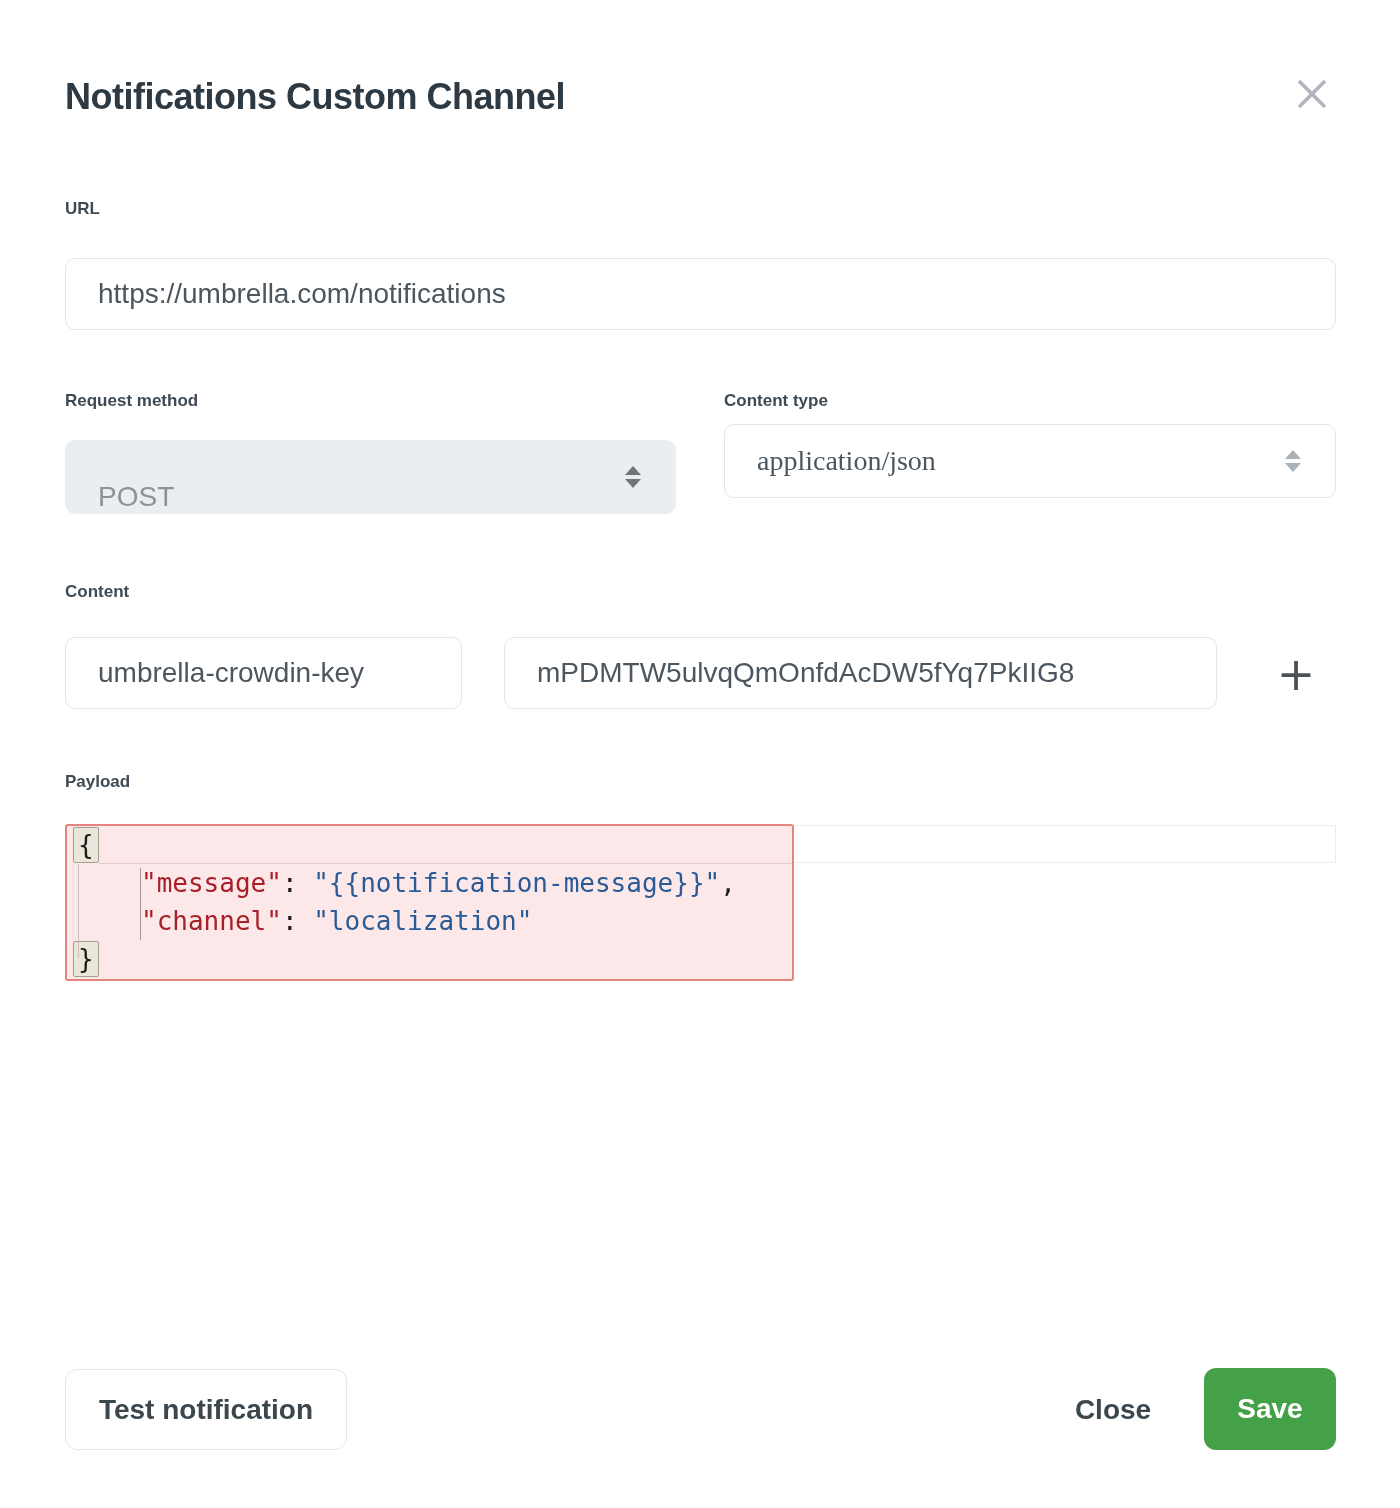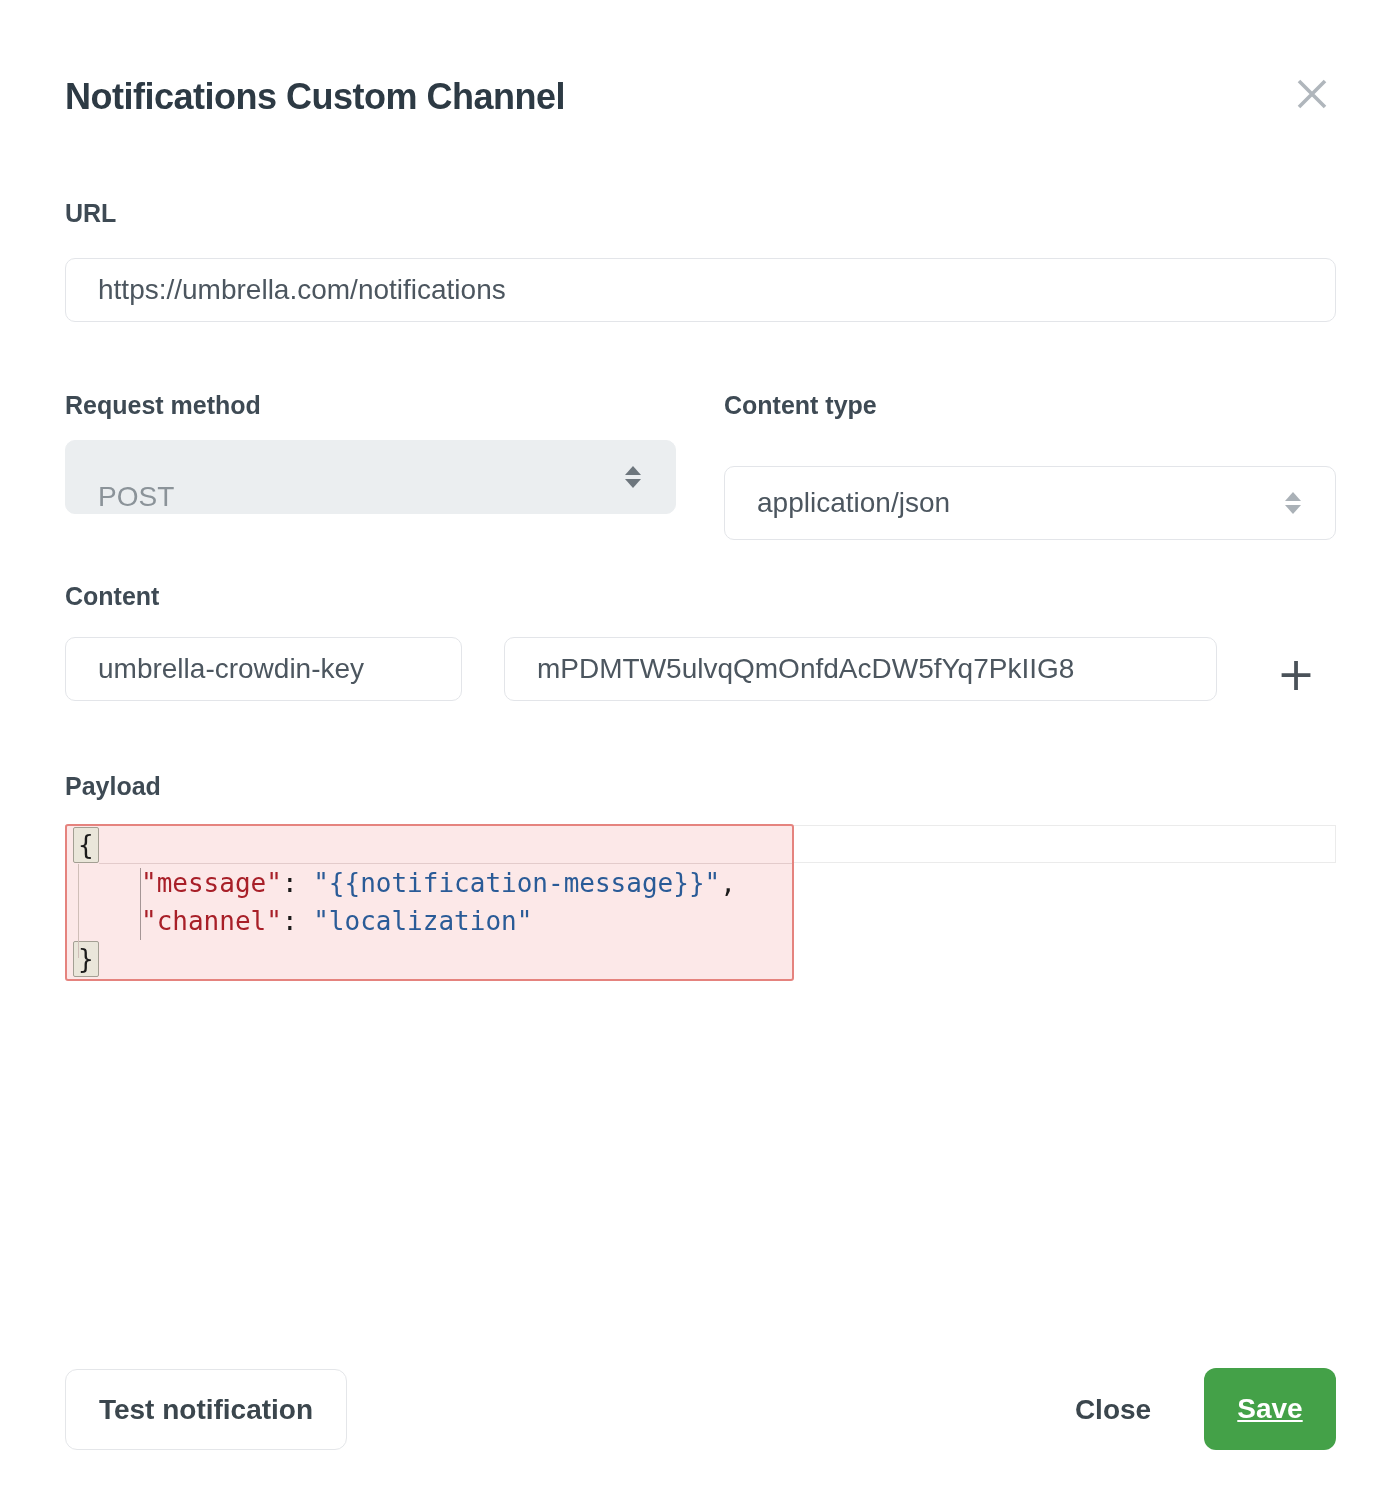--- a/index.html
+++ b/index.html
@@ -32,50 +32,51 @@
     left:65px;top:70px;
     font-size:36px;font-weight:700;color:var(--title-text);
     letter-spacing:-0.5px;
   }
   .close-btn{
     left:1286px;top:62px;width:52px;height:52px;
     background:none;border:none;cursor:pointer;
     display:flex;align-items:center;justify-content:center;
   }
   .field-label{
-    font-size:25px;font-weight:600;color:var(--label-text);
+    font-size:17px;font-weight:600;color:var(--label-text);
   }
   .lbl-url{left:65px;top:193px;}
   .lbl-method{left:65px;top:385px;}
   .lbl-content{left:724px;top:385px;}
   .lbl-headers{left:65px;top:576px;}
   .lbl-payload{left:65px;top:766px;text-align:right;}
 
   .txt-input{
-    height:64px;border:1px solid var(--input-border);border-radius:10px;
+    height:72px;border:1px solid var(--input-border);border-radius:10px;
     background:#fff;font-family:"Liberation Sans",sans-serif;
     font-size:28px;color:var(--input-text);padding:0 32px;outline:none;
   }
   .url-input{left:65px;top:252px;width:1271px;}
   .hdr-key-input{left:65px;top:631px;width:397px;}
   .hdr-val-input{left:504px;top:631px;width:713px;}
 
   .select{
     height:74px;border-radius:10px;display:flex;align-items:center;
     padding:0 32px;font-size:28px;cursor:pointer;position:absolute;
   }
   .select-method{
     left:65px;top:440px;width:611px;
     background:var(--disabled-bg);border:1px solid var(--disabled-bg);
     color:var(--muted-text);cursor:default;align-items:flex-end;
   }
   .select-content{
-    left:724px;top:466px;width:612px;
+    left:724px;top:424px;width:612px;
     background:#fff;border:1px solid var(--input-border);
     color:var(--input-text);
+    font-family:Liberation Serif, serif;
   }
   .select-arrows{
     position:absolute;right:34px;top:50%;transform:translateY(-50%);
     width:16px;height:22px;display:flex;flex-direction:column;
     align-items:center;justify-content:space-between;
   }
   .select-arrows::before{
     content:"";border-left:8px solid transparent;border-right:8px solid transparent;
     border-bottom:9px solid currentColor;
   }
@@ -141,21 +142,21 @@
   .test-btn{
     left:65px;top:1363px;width:282px;height:81px;
     background:#fff;border:1px solid #e4e6e9;color:#3b464d;text-align:right;
   }
   .close-link{
     left:1048px;top:1363px;width:130px;height:81px;
     background:none;border:none;color:#3b464d;text-align:right;
   }
   .save-btn{
     left:1204px;top:1362px;width:132px;height:82px;
-    background:var(--accent-green);border:none;color:#fff;text-decoration:underline;
+    background:var(--accent-green);border:none;color:#fff;
   }
 </style>
 </head>
 <body>
 
 <div>
 
   <h1 class="abs page-title">Notifications Custom Channel</h1>
 
   <button class="abs close-btn">

